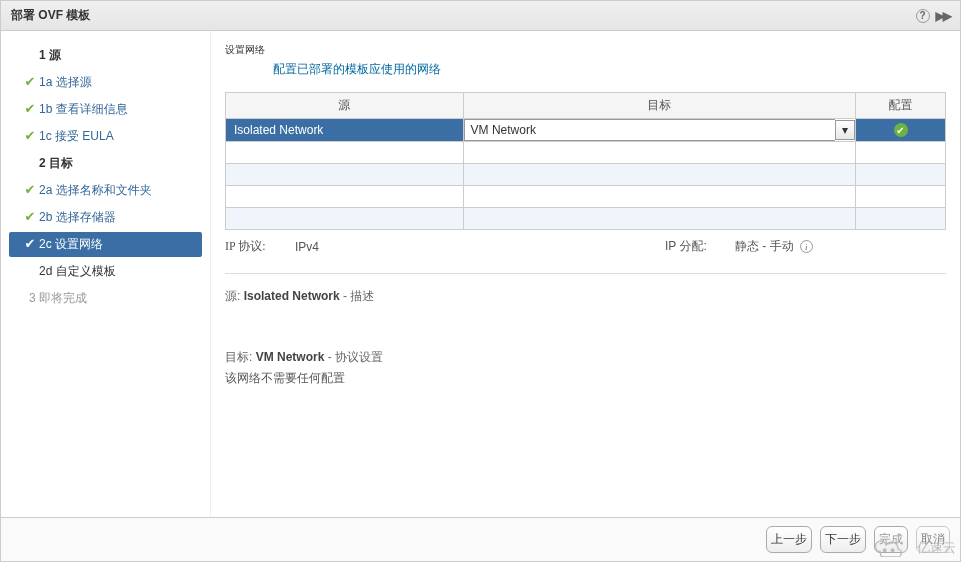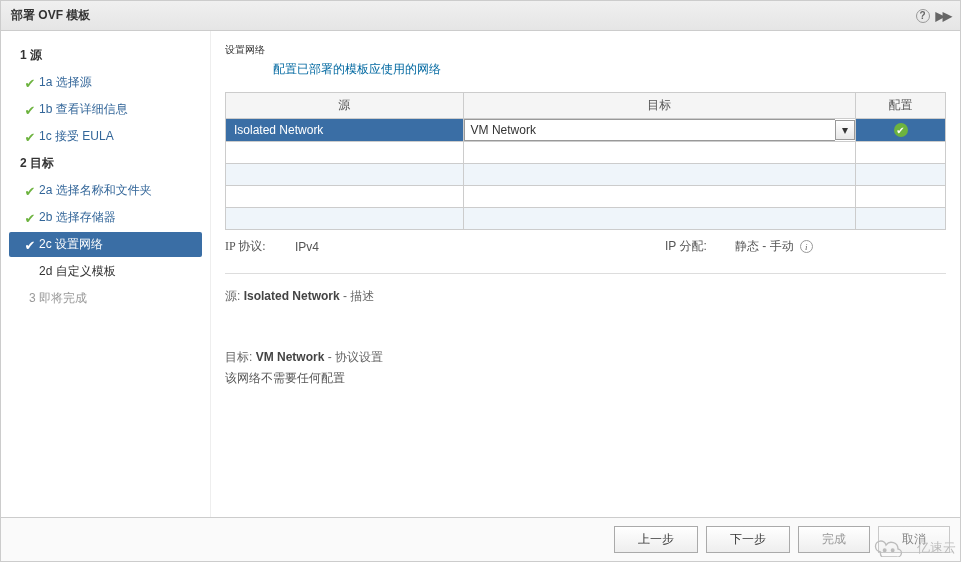--- a/index.html
+++ b/index.html
@@ -4,21 +4,21 @@
   <style>
     * { box-sizing: border-box; margin: 0; padding: 0; }
     body { font-family: Arial, "Microsoft YaHei", sans-serif; font-size: 12px; color: #333; background: #fff; }
     .window { width: 961px; height: 562px; border: 1px solid #ccc; display: flex; flex-direction: column; position: relative; }
     .titlebar { background: linear-gradient(#f0f0f0, #e5e5e5); border-bottom: 1px solid #ccc; padding: 6px 10px; display: flex; justify-content: space-between; align-items: center; font-weight: bold; gap: 44px; }
     .titlebar-right { display: flex; gap: 6px; align-items: center; color: #666; }
     .help-icon { border: 1px solid #999; border-radius: 50%; width: 14px; height: 14px; display: inline-flex; align-items: center; justify-content: center; font-size: 10px; cursor: pointer; }
     .collapse-icon { font-size: 12px; letter-spacing: -2px; cursor: pointer; }
     .body { flex: 1; display: flex; overflow: hidden; }
     .sidebar { width: 210px; background: #fff; border-right: 1px solid #eee; padding: 10px 0; }
-    .step { display: flex; align-items: flex-end; padding: 4px 1px; margin: 2px 0; }
+    .step { display: flex; align-items: flex-start; padding: 4px 20px; margin: 2px 0; }
     .step.sub { padding-left: 20px; }
     .step .chk { width: 18px; display: inline-flex; justify-content: center; color: #6db33f; font-size: 13px; }
     .step.top { font-weight: bold; color: #333; }
     .step.done { color: #3a6ea5; }
     .step.active { background: #3a6ea5; color: #fff; border-radius: 2px; margin: 2px 8px; padding-left: 12px; }
     .step.pending { color: #999; }
     .step.sub.done { color: #336699; }
     .main { flex: 1; padding: 12px 14px; overflow: auto; position: relative; }
     .section-title { font-size: 10px; margin-bottom: 4px; color: #333; }
     .section-sub { color: #0369a1; margin-bottom: 14px; padding-left: 48px; }
@@ -37,21 +37,21 @@
     .striped:nth-child(even) td { background: #fff; }
     .proto-row { margin-top: 8px; display: flex; align-items: center; color: #555; border-bottom: 1px solid #ddd; padding-bottom: 18px; }
     .proto-row .lbl { width: 70px; font-family: Liberation Serif, serif; }
     .proto-row .val { width: 180px; }
     .proto-row .lbl2 { width: 70px; margin-left: 190px; }
     .info-icon { display:inline-flex; width:13px; height:13px; border-radius:50%; border:1px solid #999; color:#666; align-items:center; justify-content:center; font-size:9px; font-style:italic; font-family:serif; margin-left:6px; }
     .desc-block { margin-top: 14px; color: #555; }
     .desc-block .hd { color: #666; margin-bottom: 4px; }
     .desc-block .hd b { color: #444; }
     .footer { border-top: 1px solid #ccc; padding: 8px 10px; display: flex; justify-content: flex-end; gap: 8px; background: #fafafa; position: relative; }
-    .btn { border: 1px solid #aaa; background: linear-gradient(#fff,#eee); padding: 4px 23px; border-radius: 0; cursor: pointer; font-size: 12px; color: #333; }
+    .btn { border: 1px solid #aaa; background: linear-gradient(#fff,#eee); padding: 4px 4px; border-radius: 6px; cursor: pointer; font-size: 12px; color: #333; }
     .btn.disabled { color: #999; cursor: default; }
     .watermark { position: absolute; right: 4px; bottom: 4px; color: #bbb; font-size: 13px; display: flex; align-items: flex-end; gap: 12px; pointer-events:none; }
     .watermark svg { width: 34px; height: 20px; }
   </style>
 </head>
 <body>
 
 <div class="window">
 
   <div class="titlebar">

